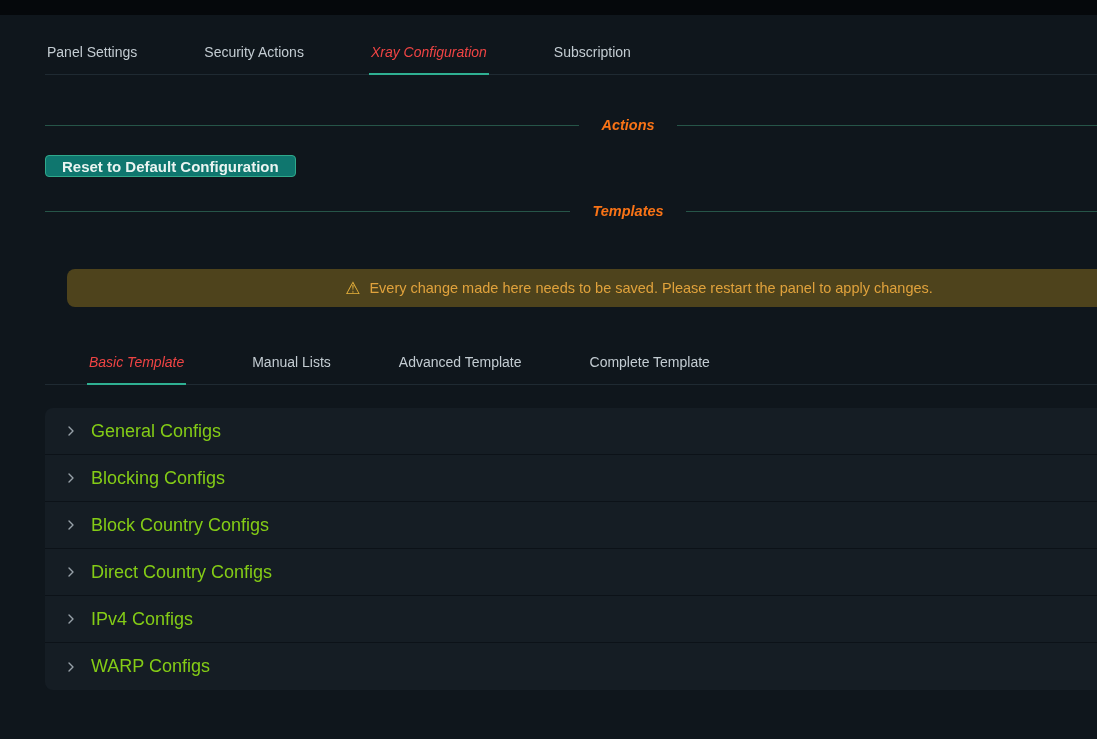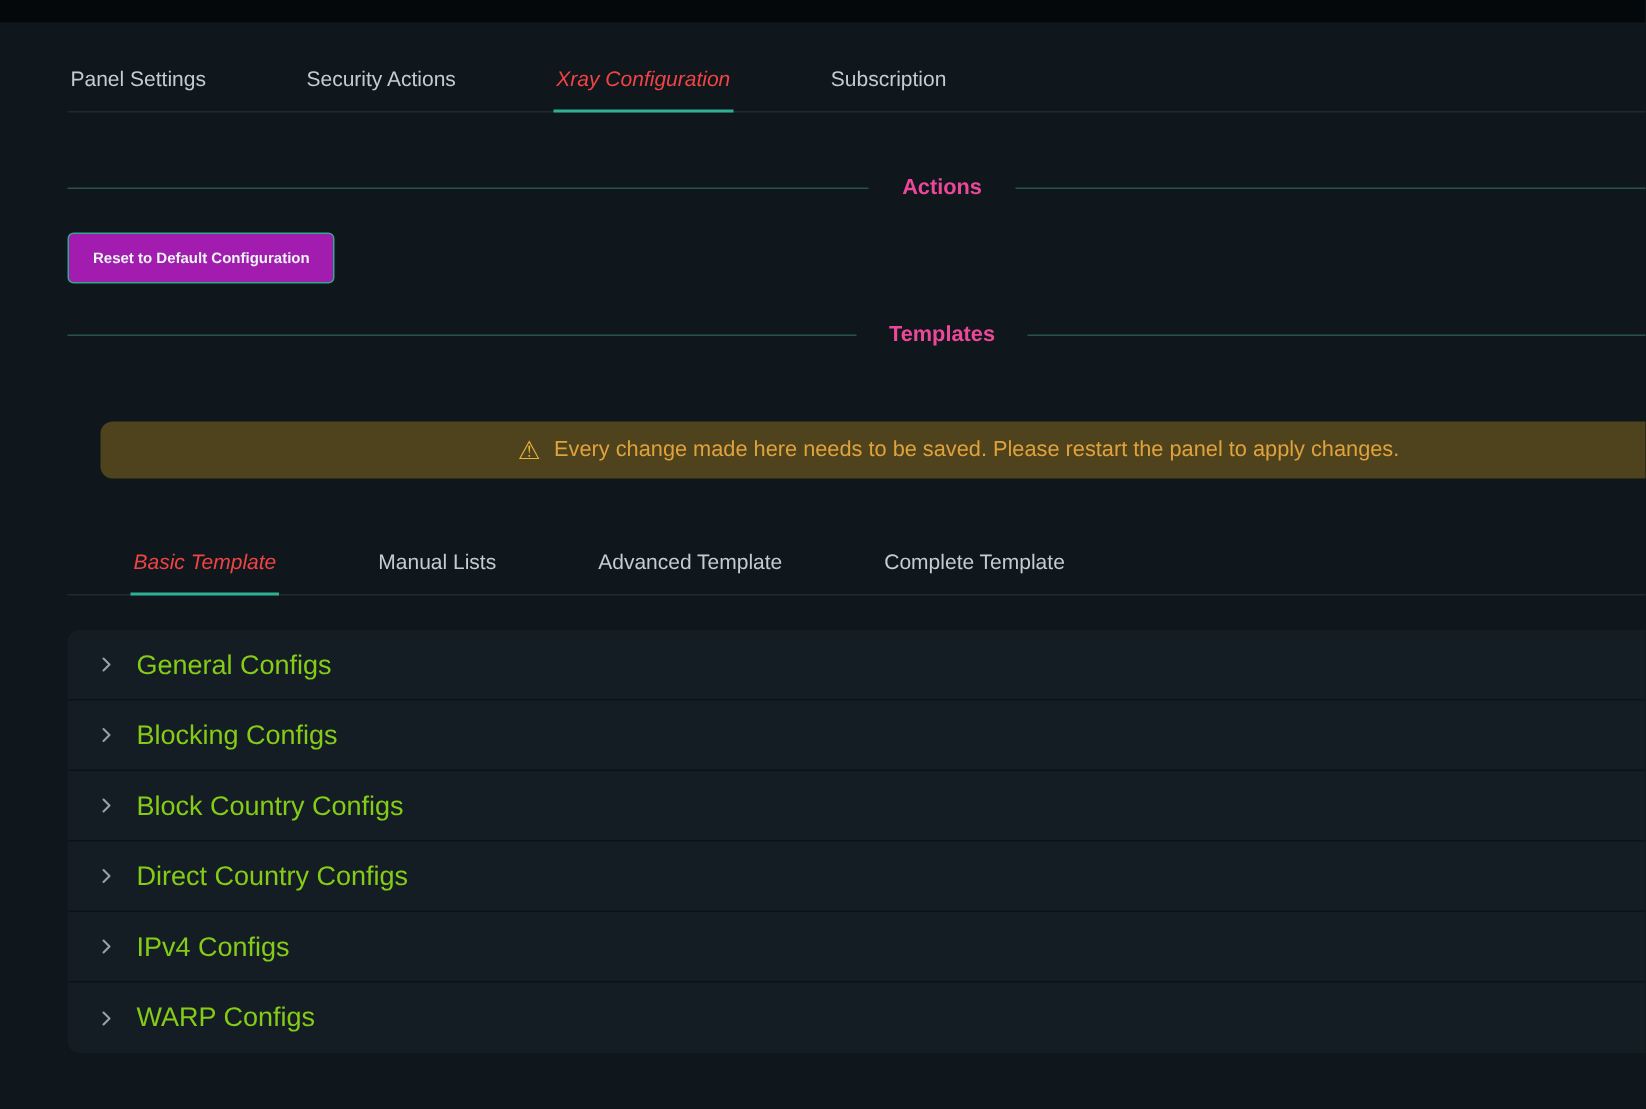--- a/index.html
+++ b/index.html
@@ -55,33 +55,34 @@
   .divider-templates { margin-top: 26px; }
   .divider .line {
     flex: 1;
     height: 1px;
     background: #265548;
   }
   .divider .divider-label {
     padding: 0 22px;
     font-size: 14.5px;
     font-weight: bold;
-    color: #ec4899;
+    color: #f97316;
+    font-style: italic;
   }
 
   
   .reset-btn {
     margin-top: 22px;
-    height: 34px;
+    height: 22px;
     padding: 0 16px;
-    background: #a21caf;
+    background: #0f766e;
     border: 1px solid #2fa98b;
     border-radius: 4px;
     color: #eaf4f1;
-    font-size: 10px;
+    font-size: 15px;
     font-family: "Liberation Sans", sans-serif;
     font-weight: bold;
     cursor: pointer;
     display: block;
   }
 
   
   .warning-banner {
     margin-top: 50px;
     margin-left: 22px;

